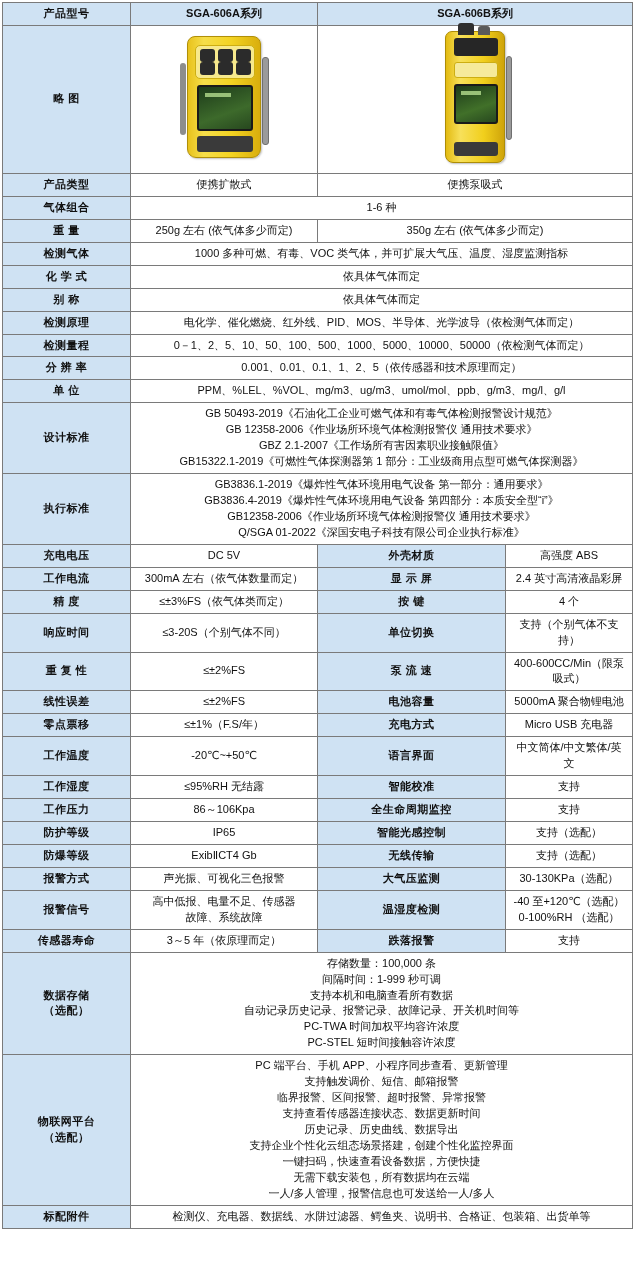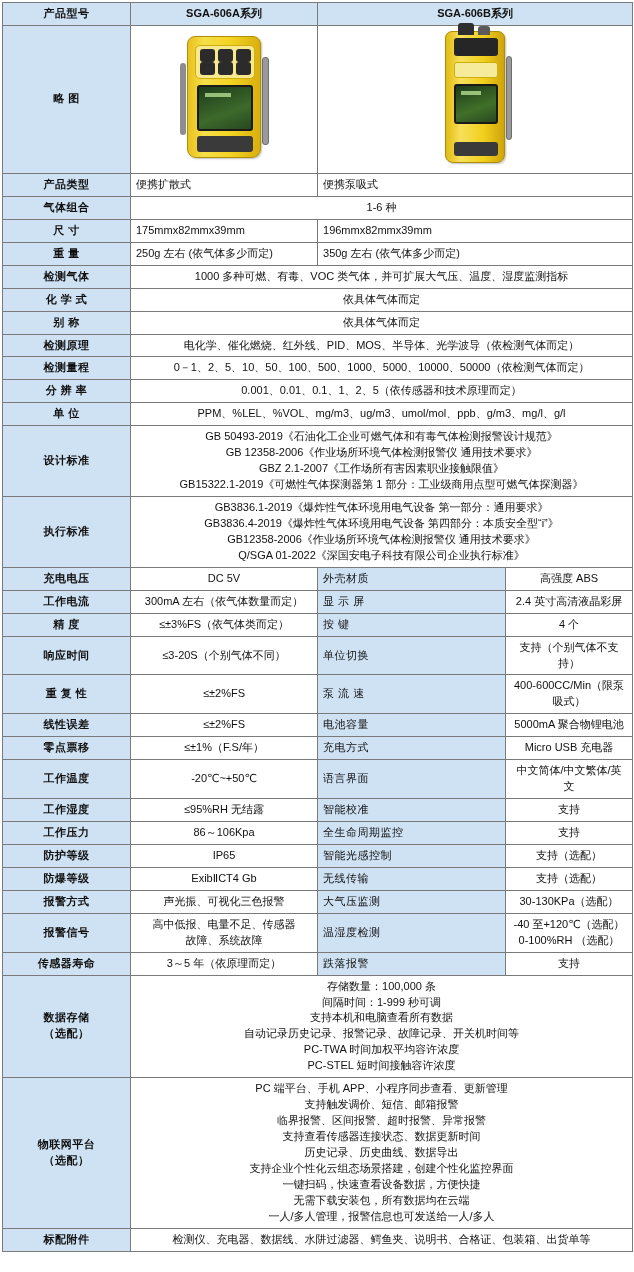--- a/index.html
+++ b/index.html
@@ -35,31 +35,32 @@
     text-align: center;
     font-weight: bold;
     width: 128px;
     color: #0b0b0b;
     font-size: 11.5px;
     letter-spacing: 0.5px;
     margin-top: 28px;
   }
   td.lbl2 {
     background: #cfe2f3;
-    font-weight: normal;
+    text-align: center;
+    font-weight: bold;
     color: #0b0b0b;
     font-size: 11.5px;
     width: 120px;
     letter-spacing: 0.5px;
   }
   td.val {
     background: #ffffff;
     text-align: center;
   }
-  td.val.center { text-align: left; }
+  td.val.center { text-align: center; }
   td.head {
     background: #cfe2f3;
     text-align: center;
     font-weight: bold;
     font-size: 12px;
   }
   td.multiline { line-height: 1.6; padding: 5px 6px; }
   .imgcell { background: #fff; text-align: center; padding: 6px 0; height: 148px; }
 
   
@@ -205,25 +206,20 @@
     <td class="lbl">产品类型</td>
     <td class="val center" colspan="2">便携扩散式</td>
     <td class="val center" colspan="3">便携泵吸式</td>
   </tr>
 
   <tr>
     <td class="lbl">气体组合</td>
     <td class="val" colspan="5">1-6 种</td>
   </tr>
 
-  <tr>
-    <td class="lbl">尺    寸</td>
-    <td class="val center" colspan="2">175mmx82mmx39mm</td>
-    <td class="val center" colspan="3">196mmx82mmx39mm</td>
-  </tr>
 
   <tr>
     <td class="lbl">重    量</td>
     <td class="val center" colspan="2">250g 左右 (依气体多少而定)</td>
     <td class="val center" colspan="3">350g 左右 (依气体多少而定)</td>
   </tr>
 
   <tr>
     <td class="lbl">检测气体</td>
     <td class="val" colspan="5">1000 多种可燃、有毒、VOC 类气体，并可扩展大气压、温度、湿度监测指标</td>

